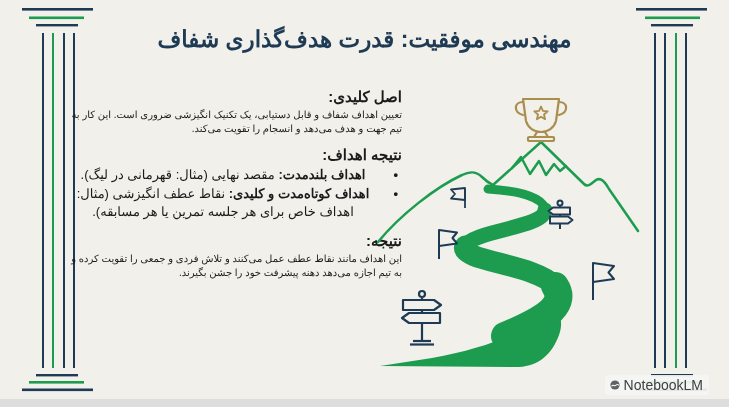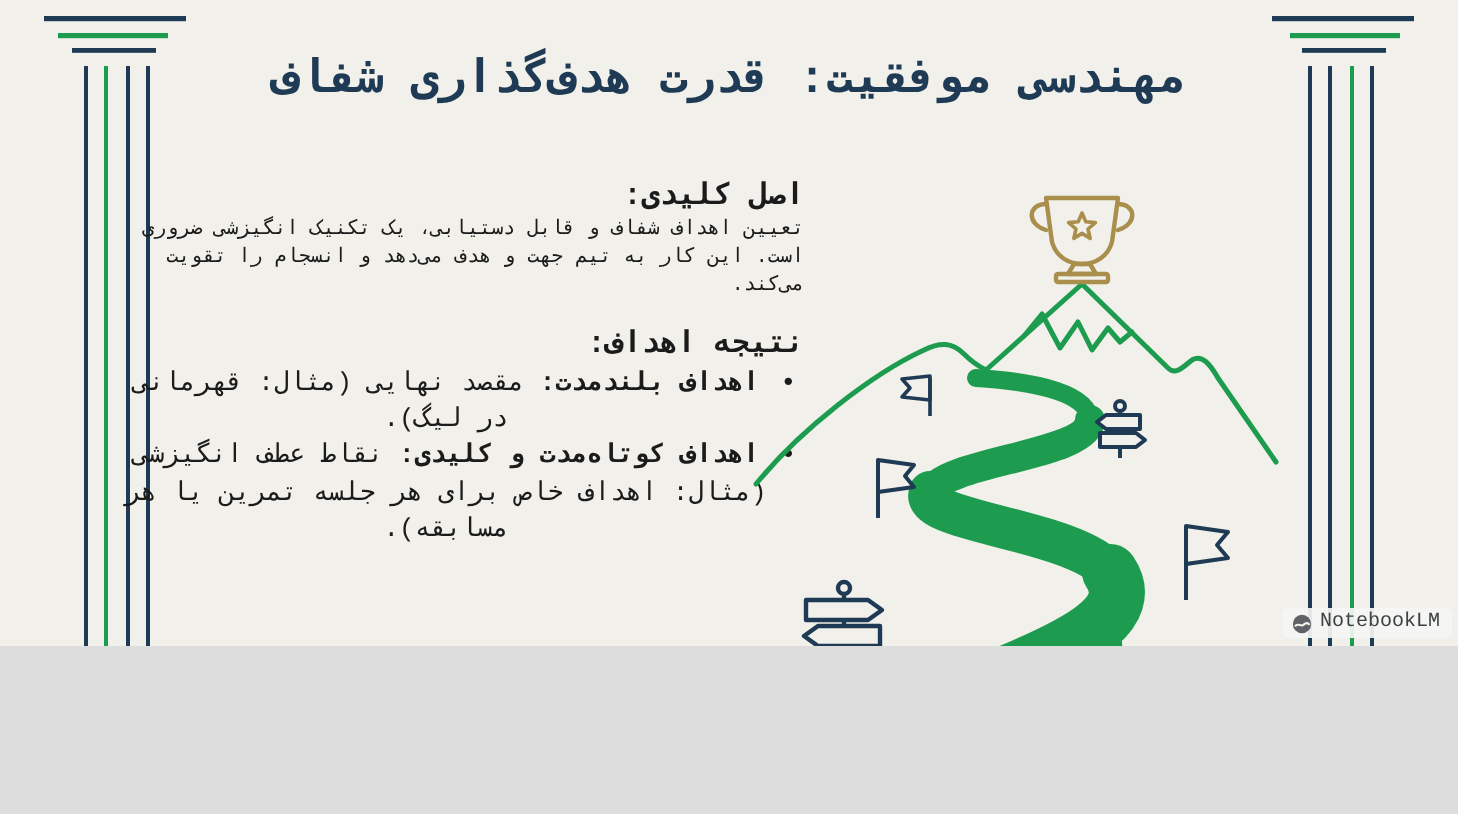--- a/index.html
+++ b/index.html
@@ -1,22 +1,22 @@
 <!DOCTYPE html>
 <html lang="fa" style="--background: #f1f0ea; --navy: #1e3a54; --green: #1d9c4f; --gold: #a98e4c; --text: #1b1b1b;"><head>
 <meta charset="utf-8">
 <style>
   html,body{margin:0;padding:0;background:#ddd;}
   .slide{
     position:relative;
-    width:729px;height:323px;
+    width:729px;height:399px;
     margin:0 auto;
     background:var(--background,#f1f0ea);
     overflow:hidden;
-    font-family:Liberation Mono, monospace;
+    font-family:Liberation Sans, sans-serif;
     color:var(--text,#1b1b1b);
   }
   .title{
     position:absolute;top:26px;left:0;right:0;
     text-align:center;direction:rtl;
     font-size:23px;font-weight:bold;
     color:var(--navy,#1e3a54);
     letter-spacing:0;
   }
   .content{
@@ -34,25 +34,25 @@
   }
   .content li{position:relative;padding-right:4px;}
   .content li::before{
     content:"•";position:absolute;right:-10px;top:0;font-weight:bold;
   }
   .content .b{font-weight:bold;}
   .pillar{position:absolute;top:8px;}
   .pillar.left{left:20px;}
   .pillar.right{left:634px;transform:scaleX(-1);}
   .badge{
-    position:absolute;right:3px;bottom:4px;
+    position:absolute;right:20px;bottom:4px;
     display:flex;align-items:center;gap:4px;
     background:rgba(245,245,243,0.93);
     border-radius:3px;padding:2px 6px 2px 5px;
-    font-size:10px;color:#3c4043;justify-content:space-between;
+    font-size:14px;color:#3c4043;justify-content:space-between;
   }
 </style>
 </head>
 <body>
 
 <div class="slide">
 
   <svg class="pillar left" width="75" height="385" viewBox="0 0 75 385">
     <rect x="2" y="0" width="71" height="2.6" fill="#1e3a54"></rect>
     <rect x="9" y="8.5" width="55" height="2.6" fill="#1d9c4f"></rect>
@@ -93,20 +93,24 @@
       <ul>
         <li>
           <span class="b">اهداف بلندمدت:</span><span> مقصد نهایی (مثال: قهرمانی در لیگ).</span>
         </li>
         <li>
           <span class="b">اهداف کوتاه‌مدت و کلیدی:</span><span> نقاط عطف انگیزشی (مثال: اهداف خاص برای هر جلسه تمرین یا هر مسابقه).</span>
         </li>
       </ul>
     </section>
 
+    <section>
+      <h3>نتیجه:</h3>
+      <p>این اهداف مانند نقاط عطف عمل می‌کنند و تلاش فردی و جمعی را تقویت کرده و به تیم اجازه می‌دهد دهنه پیشرفت خود را جشن بگیرند.</p>
+    </section>
 
   </div>
 
   <svg style="position:absolute;left:370px;top:85px;" width="290" height="300" viewBox="0 0 290 300">
 
     <g fill="none" stroke="#1d9c4f" stroke-width="2.5" stroke-linecap="round" stroke-linejoin="round">
       <path d="M 8 157 C 30 130, 66 102, 92 90 C 100 86, 106 86, 112 92 C 116 96, 119 98, 123 100 L 171 57 L 214 99 C 218 103, 222 98, 226 95 C 231 92, 235 97, 239 104 L 268 146"></path>
       <path d="M 142 83 L 151 72 L 160 89 L 169 76 L 176 90 L 184 79 L 190 86 L 196 81"></path>
     </g>
 

